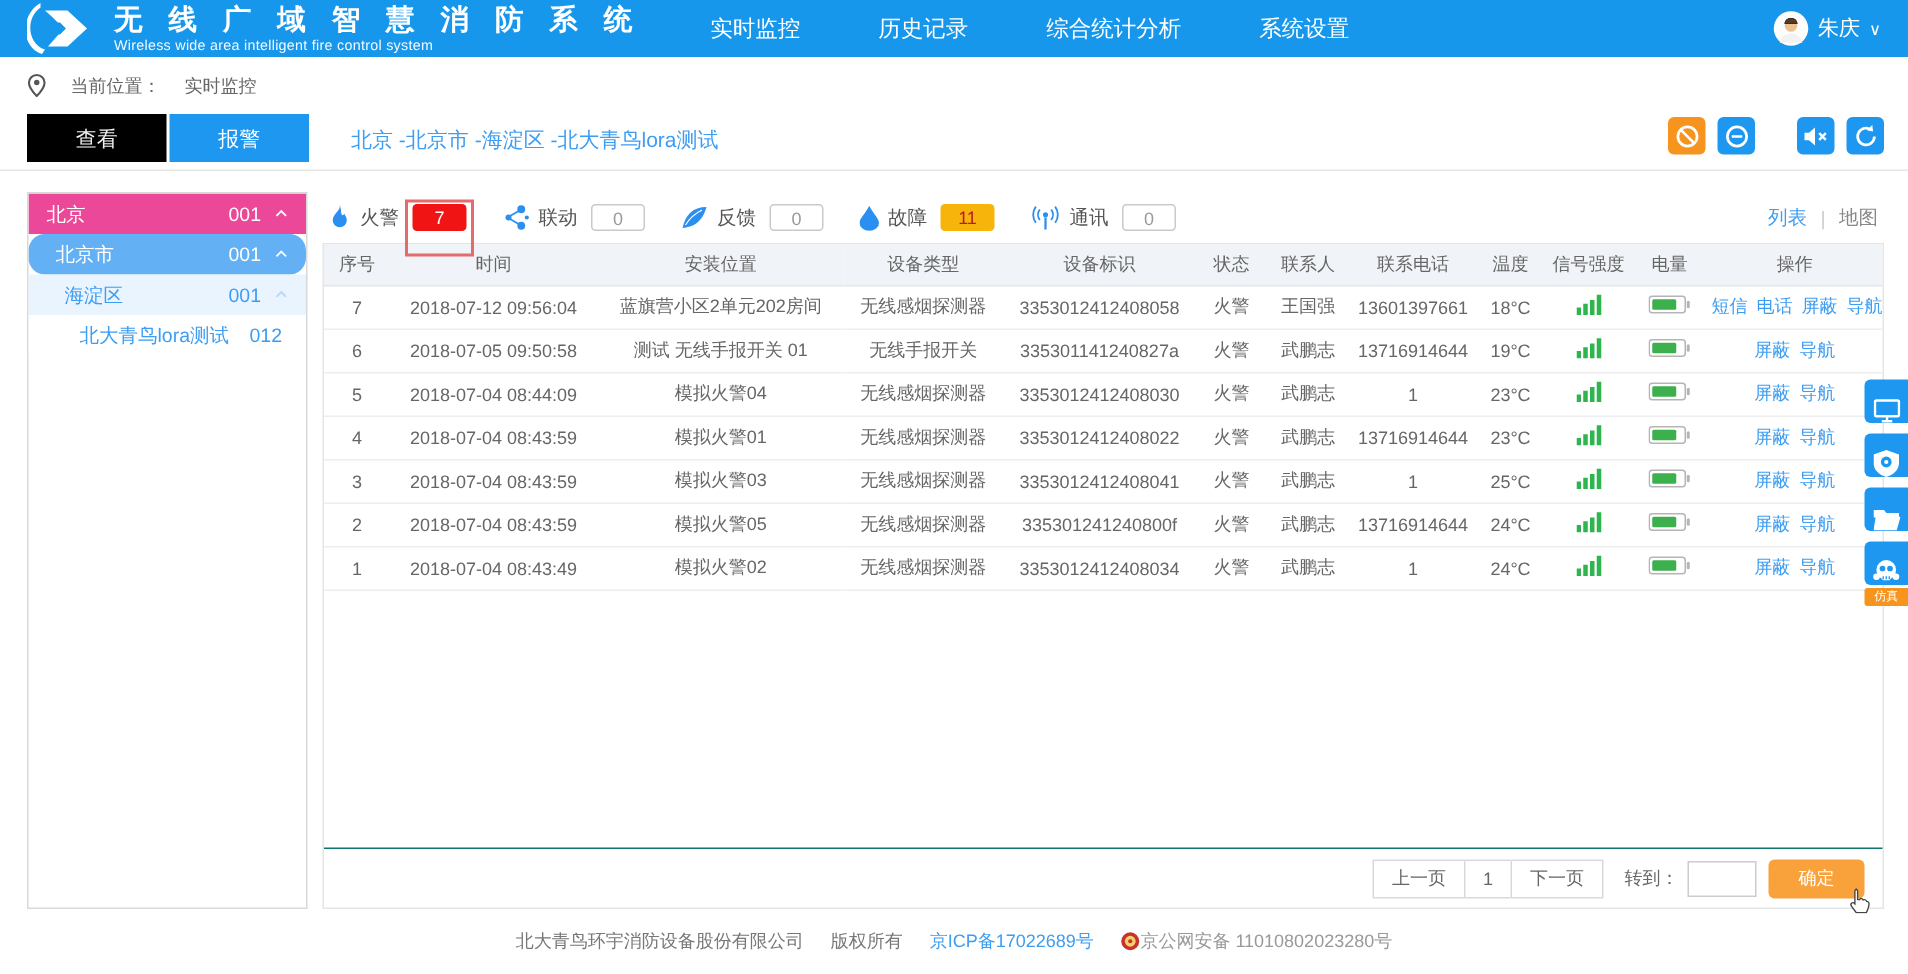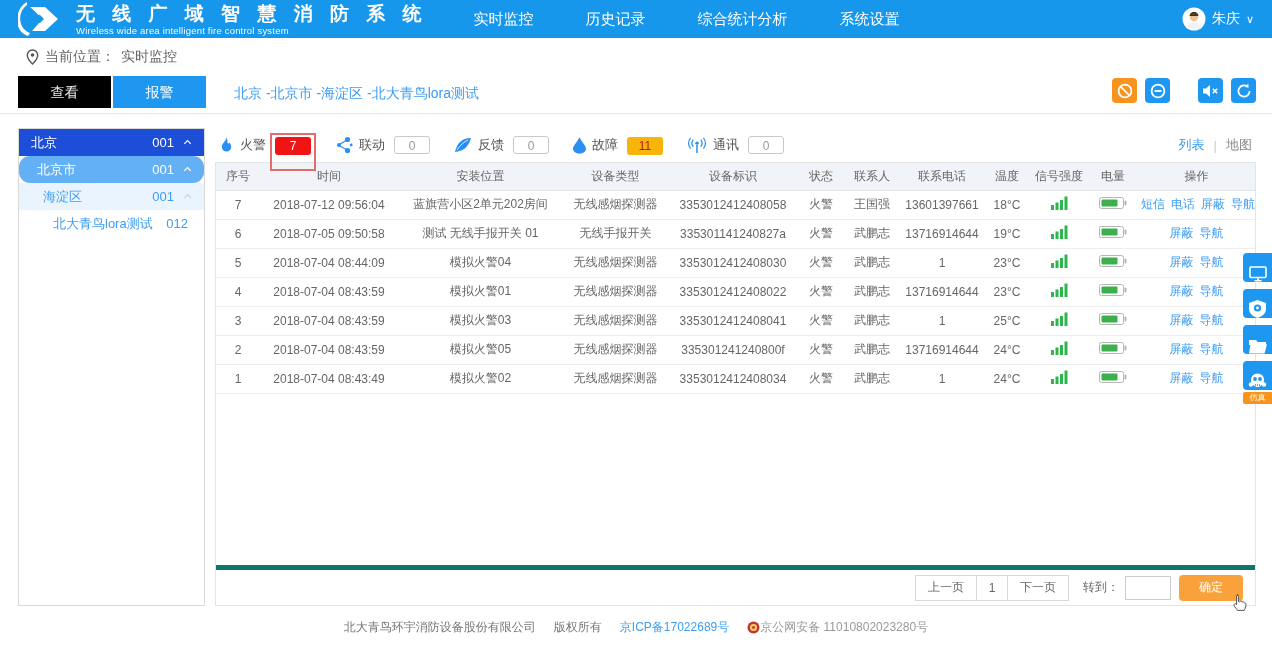--- a/index.html
+++ b/index.html
@@ -11,42 +11,42 @@
   .app-header { height:38px; background:#1697ec; display:flex; align-items:center; color:#fff; padding:0 18px; }
   .logo { display:flex; align-items:center; margin-right:14px; }
   .brand .t-cn { font-size:19px; font-weight:bold; letter-spacing:6px; line-height:22px; }
   .brand .t-en { font-size:9.5px; opacity:.95; letter-spacing:.2px; }
   .main-nav { display:flex; margin-left:46px; gap:52px; }
   .nav-item { font-size:15px; cursor:pointer; }
   .user-box { margin-left:auto; display:flex; align-items:center; gap:6px; font-size:14px; cursor:pointer; }
   .user-caret { font-size:11px; }
 
   
-  .crumb-row { height:38px; display:flex; align-items:center; padding:0 26px; font-size:14px; color:#666; gap:6px; }
+  .crumb-row { height:38px; display:flex; align-items:center; padding:0 18px; font-size:12px; color:#666; gap:16px; }
 
   
   .tabs-strip { padding:0 18px; display:flex; align-items:flex-end; position:relative; height:32px; }
   .tab { width:93px; height:32px; text-align:center; line-height:32px; font-size:14px; cursor:pointer; margin-right:2px; }
   .tab.inactive { background:#000000; color:#efefef; }
   .tab.active { background:#1e97f0; color:#fff; }
   .location-path { margin-left:26px; font-size:14px; color:#3d9df3; line-height:30px; }
   .top-actions { position:absolute; right:16px; top:2px; display:flex; gap:8px; }
   .sq-btn { width:25px; height:25px; border:none; border-radius:4px; display:flex; align-items:center; justify-content:center; cursor:pointer; padding:0; }
   .sq-btn.orange { background:#f7941d; }
   .sq-btn.blue { background:#1e97f0; }
   .sq-btn.gap-left { margin-left:20px; }
   .strip-divider { border-bottom:1px solid #e6e6e6; margin-top:5px; }
 
   
   .content { display:flex; padding:14px 16px 0 18px; gap:10px; height:492px; }
   .sidebar { width:187px; height:478px; border:1px solid #d9d9d9; background:#fff; overflow:hidden; }
   .tree-item { height:27px; display:flex; align-items:center; font-size:13px; padding:0 8px 0 12px; cursor:pointer; }
   .tree-item .t-count { margin-left:auto; margin-right:8px; }
   .tree-item .t-caret { width:14px; display:flex; align-items:center; }
-  .v-primary { background:#1d4ed8; color:#fff; }
+  .v-primary { background:#ec4899; color:#fff; }
   .v-secondary { background:#64b0f5; color:#fff;border-radius:11px; }
   .v-light { background:#e9f4fe; color:#3d9df3; }
   .v-light .t-caret { color:#b5d8f8; }
   .v-plain { background:#fff; color:#3d9df3; }
   .lvl-1 { padding-left:18px; } .lvl-2 { padding-left:24px; } .lvl-3 { padding-left:34px; }
 
   .main { flex:1; display:flex; flex-direction:column; height:478px; }
   .filter-row { height:34px; display:flex; align-items:center; padding-left:4px; }
   .filter-chip { display:flex; align-items:center; margin-right:24px; cursor:pointer; }
   .filter-chip .icon { margin-right:6px; display:flex; }
@@ -62,21 +62,21 @@
   .vs-div { color:#ccc; margin:0 9px; }
   .vs-map { color:#888; cursor:pointer; }
 
   .table-box { flex:1; border:1px solid #e5e5e5; position:relative; background:#fff; }
   table.alarm { width:100%; border-collapse:collapse; table-layout:fixed; font-size:12px; }
   table.alarm th { height:27px; background:#f0f4f8; color:#666; font-weight:400; border-bottom:1px solid #e5e5e5; }
   table.alarm td { height:29px; text-align:center; color:#666; border-bottom:1px solid #eeeeee; white-space:nowrap; overflow:hidden; }
   td.status { color:#ff9a00; }
   .op-link { color:#3d9df3; margin:0 3px; cursor:pointer; text-decoration:none; }
 
-  .pagination { position:absolute; left:0; right:0; bottom:0; height:40px; border-top:5px solid #0f766e; display:flex; align-items:center; justify-content:flex-end; padding-right:12px; font-size:12px; color:#666;margin-top:32px; }
+  .pagination { position:absolute; left:0; right:0; bottom:0; height:40px; border-top:1px solid #0f766e; display:flex; align-items:center; justify-content:flex-end; padding-right:12px; font-size:12px; color:#666;margin-top:32px; }
   .pg-group { display:flex; }
   .pg-btn { border:1px solid #d9d9d9; background:#fff; color:#666; font-size:12px; height:26px; padding:0 12px; cursor:pointer; }
   .pg-page { border:1px solid #d9d9d9; border-left:none; border-right:none; height:26px; min-width:30px; text-align:center; line-height:24px; }
   .goto-label { margin:0 6px 0 14px; }
   .goto-input { width:46px; height:24px; border:1px solid #ccc; }
   .confirm-wrap { position:relative; margin-left:8px; }
   .confirm-btn { background:#f9a23b; color:#fff; border:none; border-radius:4px; height:26px; padding:0 20px; font-size:12px; cursor:pointer; }
   .cursor-icon { position:absolute; right:-4px; bottom:-10px; pointer-events:none; }
 
   

